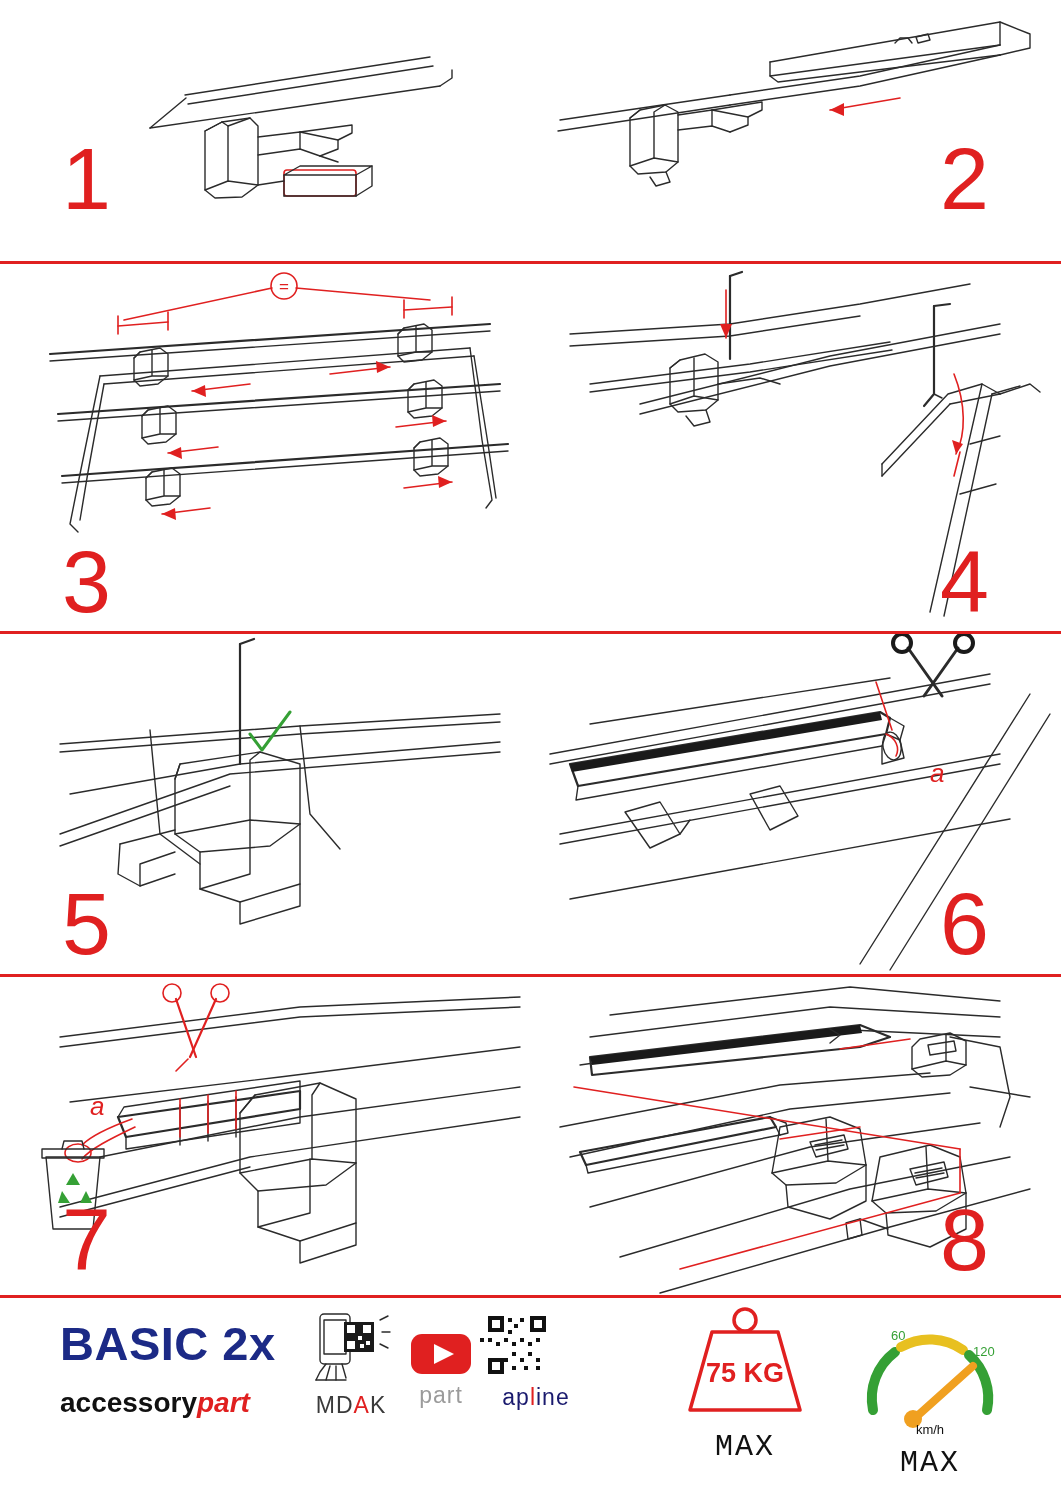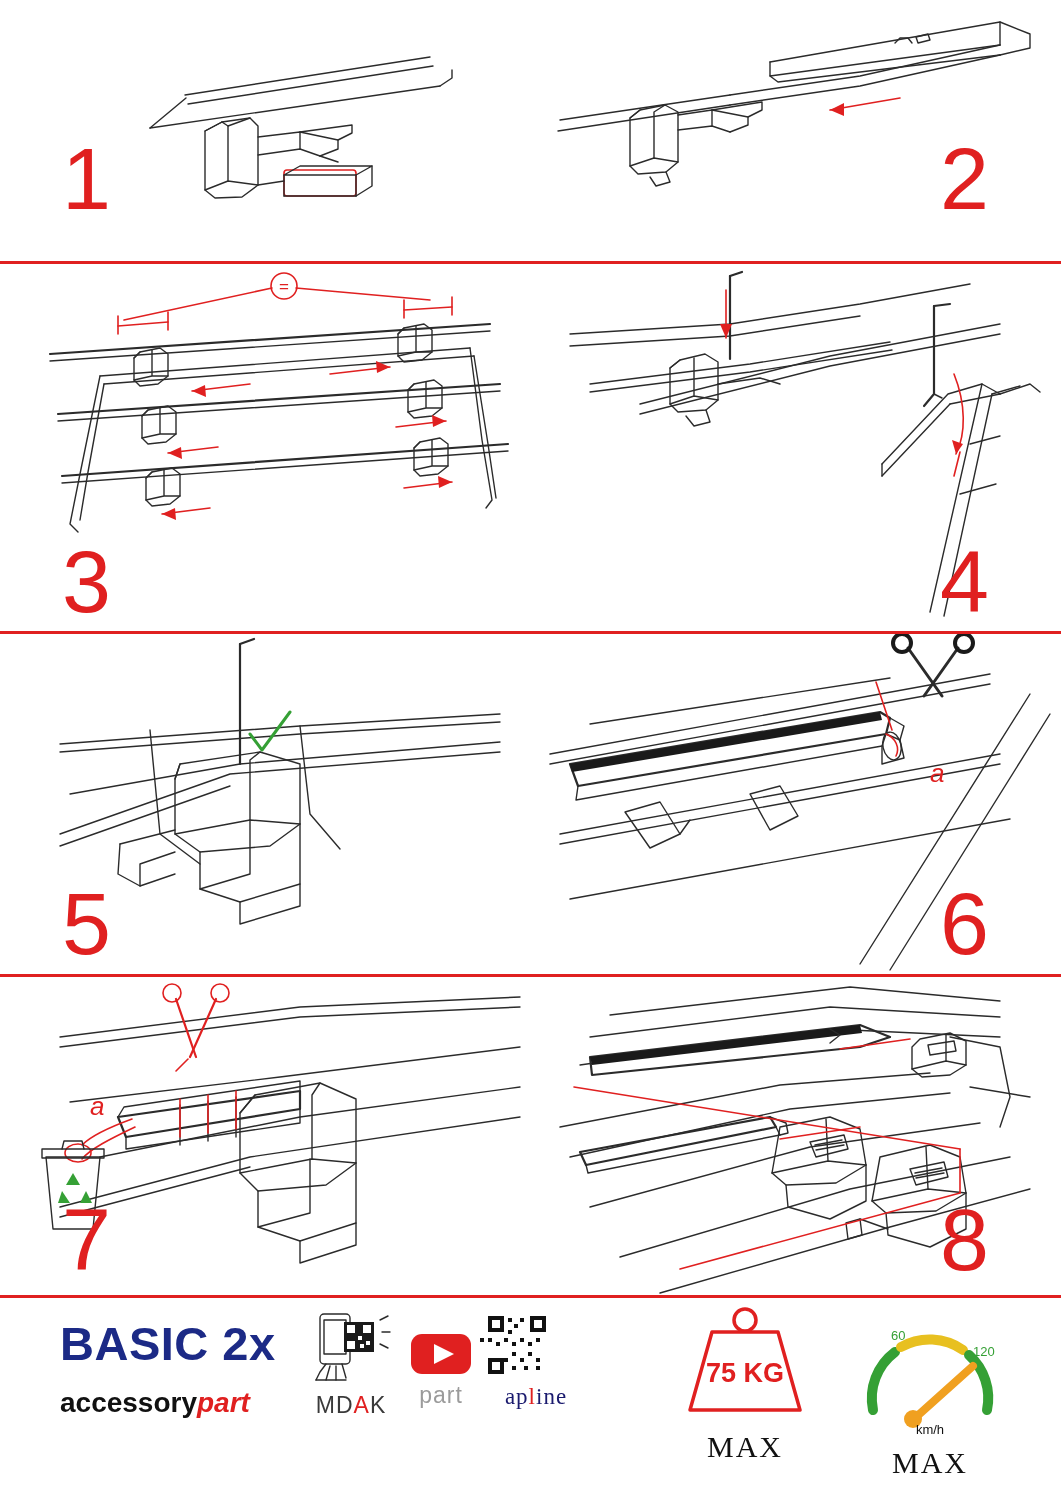--- a/index.html
+++ b/index.html
@@ -26,24 +26,24 @@
   .brand-basic .x{color:#1c2a86;}
   .brand-acc{margin-top:16px;font-size:28px;font-weight:bold;font-family:"Liberation Sans",sans-serif;}
   .brand-acc .a{color:#111;}
   .brand-acc .b{color:#e02020;font-style:italic;}
 
   .logoblk{position:absolute;text-align:center;}
   .logolbl{font-size:23px;margin-top:8px;font-family:"Liberation Sans",sans-serif;letter-spacing:1px;}
   .mdak{color:#3a3a3a;font-weight:500;}
   .mdak .v{color:#e02020;}
   .ipqi{color:#9b9b9b;font-weight:400;}
-  .apline{color:#1a1a6e;font-weight:400;font-family:Liberation Serif, serif;}
+  .apline{color:#1a1a6e;font-weight:400;}
   .apline .l{color:#e02020;}
 
-  .maxlbl{font-size:30px;text-align:center;margin-top:6px;letter-spacing:2px;font-family:Liberation Serif, serif;color:#111;}
+  .maxlbl{font-size:30px;text-align:center;margin-top:6px;letter-spacing:2px;font-family:Liberation Mono, monospace;color:#111;}
   .kgtext{font-size:27px;fill:#e02020;font-family:"Liberation Sans",sans-serif;font-weight:bold;}
   .kmh{font-size:13px;fill:#111;font-family:"Liberation Sans",sans-serif;}
   .spd{font-size:13px;font-family:"Liberation Sans",sans-serif;}
   .alabel{font-size:26px;fill:#e02020;font-family:"Liberation Sans",sans-serif;font-style:italic;}
 </style>
 </head>
 <body>
 
 <div class="sheet">
 

